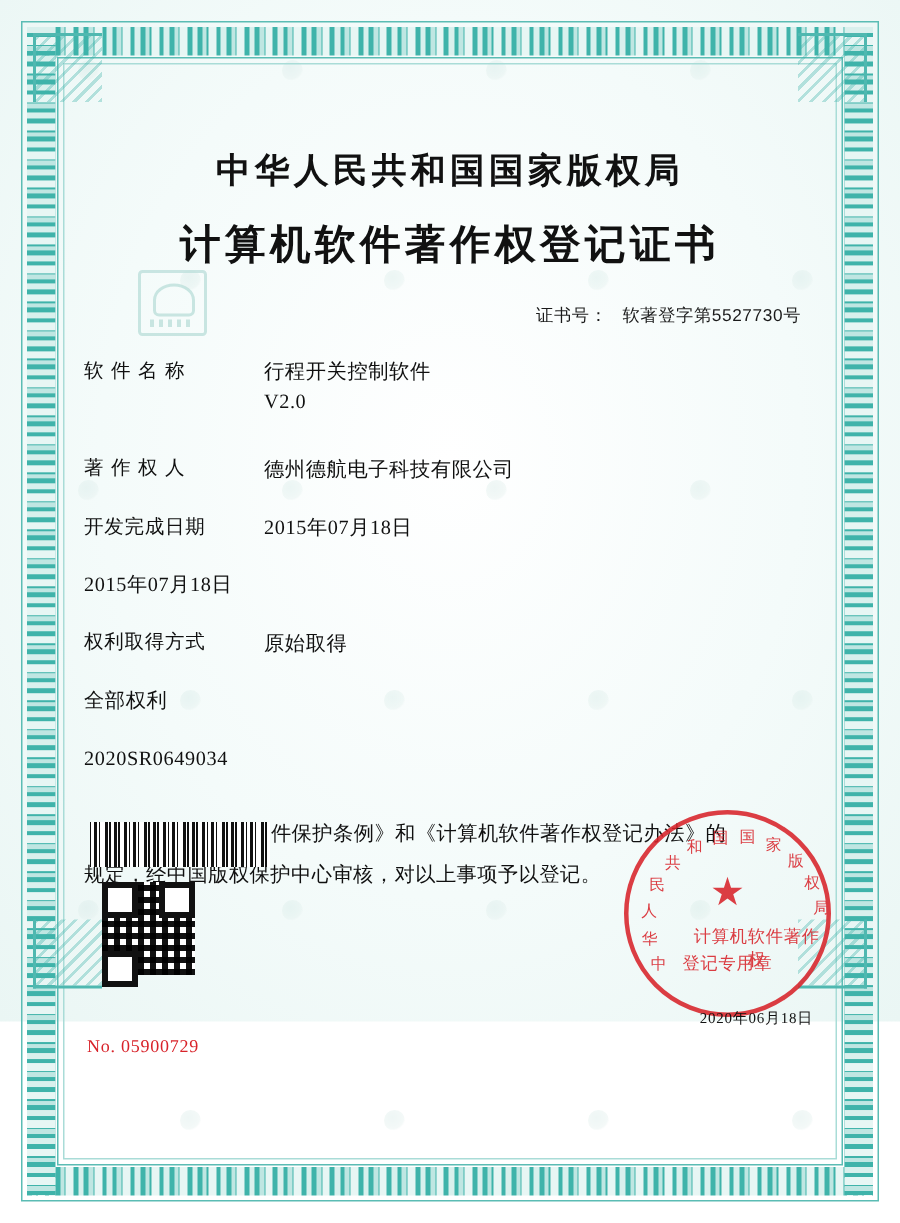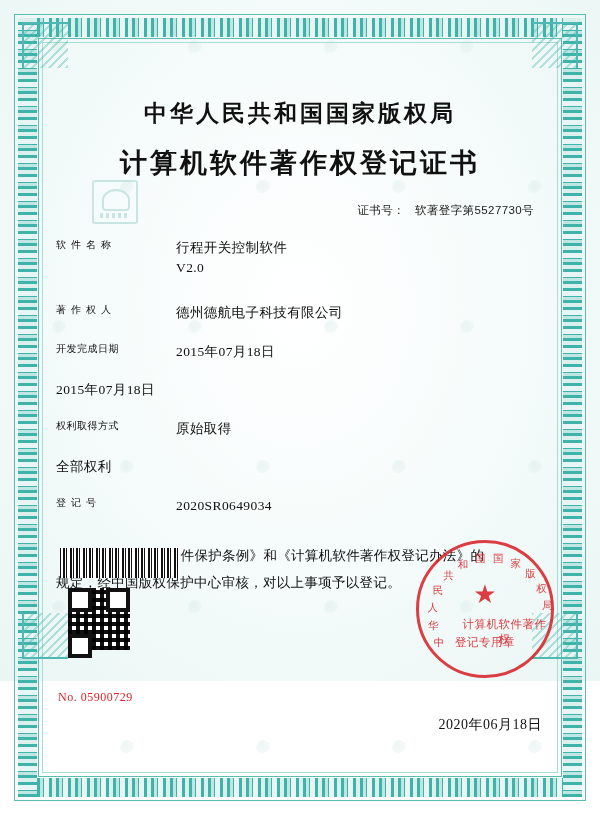--- a/index.html
+++ b/index.html
@@ -173,21 +173,21 @@
     align-items: flex-start;
     margin-bottom: 19px;
     font-size: 13.5px;
     color: #101010;
   }
   .row .key {
     width: 120px;
     flex: 0 0 120px;
     letter-spacing: 0.5px;
     font-family: Liberation Serif, serif;
-    font-size: 10px;
+    font-size: 13px;
   }
   .row .key.spaced { letter-spacing: 5px; }
   .row .val {
     flex: 1;
     font-family: "Liberation Serif", serif;
     font-size: 13.5px;
     letter-spacing: 0.4px;
     line-height: 1.45;
   }
   .row.tight { margin-bottom: 14px; }
@@ -287,22 +287,22 @@
     position: absolute;
     left: 58px; top: 690px;
     font-size: 12px;
     color: #d8232a;
     font-family: "Liberation Serif", serif;
     letter-spacing: 0.5px;
   }
   .footer-no .no-prefix { color: #d8232a; }
   .footer-date {
     position: absolute;
-    right: 58px; top: 716px;
-    font-size: 14px;
+    right: 58px; top: 672px;
+    font-size: 10px;
     color: #111;
     font-family: "Liberation Serif", serif;
     letter-spacing: 0.5px;
   }
 </style>
 </head>
 <body>
 
 <div class="page">
 
@@ -381,21 +381,20 @@
       <div class="row">
         <div class="key">权利取得方式</div>
         <div class="val">原始取得</div>
       </div>
 
       <div class="row">
         <div class="val">全部权利</div>
       </div>
 
       <div class="row">
-        <div class="key spaced">登记号</div>
         <div class="val">2020SR0649034</div>
       </div>
 
     </div>
 
     <div class="para">
       <span class="indent">根据《计算机软件保护条例》和《计算机软件著作权登记办法》的</span>
       <span>规定，经中国版权保护中心审核，对以上事项予以登记。</span>
     </div>
 

